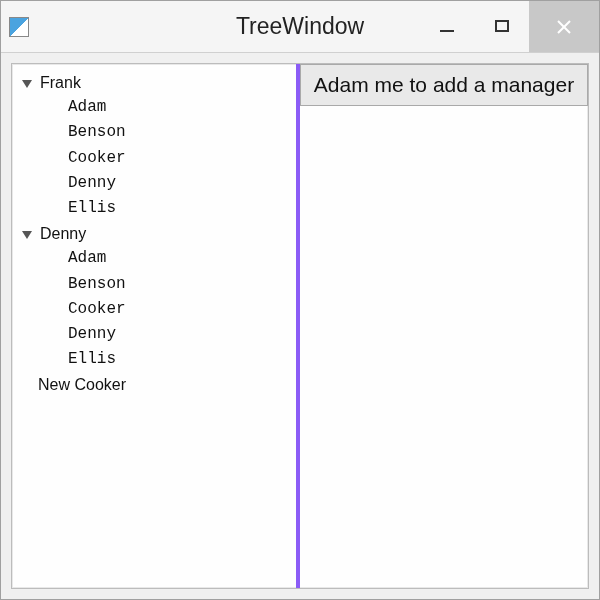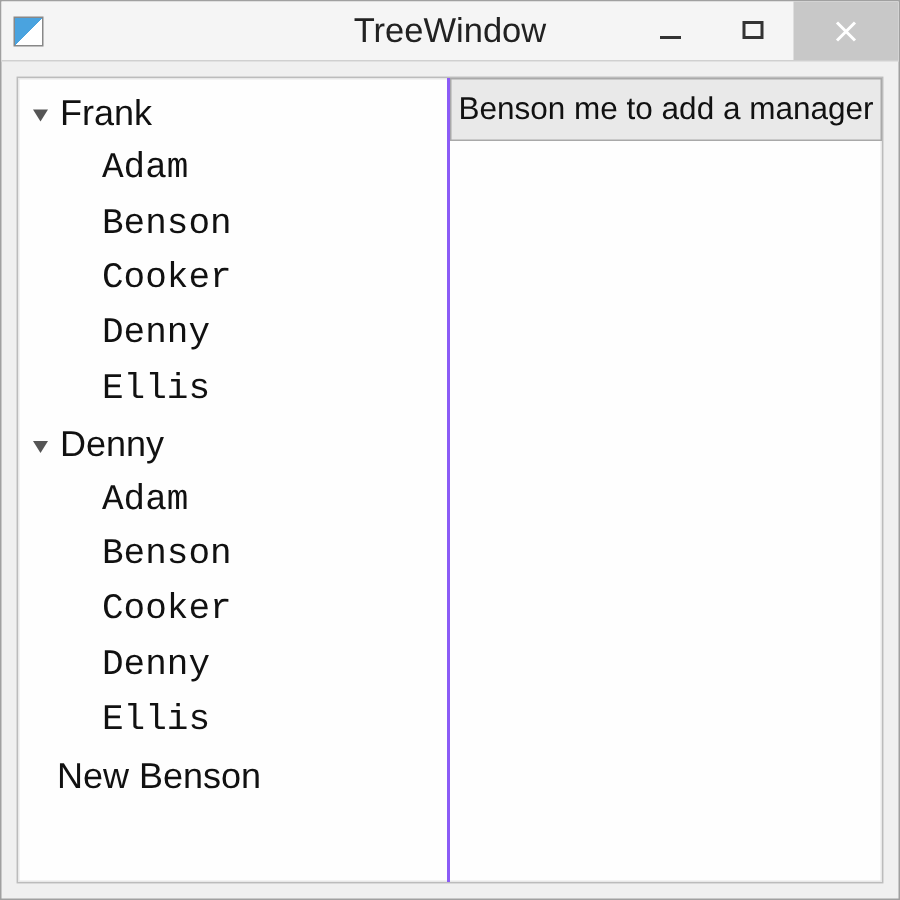--- a/index.html
+++ b/index.html
@@ -12,21 +12,21 @@
     }
     .window {
       width: 600px;
       height: 600px;
       background: #f0f0f0;
       border: 1px solid #a0a0a0;
       display: flex;
       flex-direction: column;
     }
     .titlebar {
-      height: 40px;
+      height: 52px;
       background: #f5f5f5;
       border-bottom: 1px solid #d0d0d0;
       display: flex;
       align-items: center;
       position: relative;
     }
     .app-icon {
       width: 20px;
       height: 20px;
       margin-left: 8px;
@@ -62,23 +62,23 @@
     .client-area {
       flex: 1;
       display: flex;
       background: #fefefe;
       margin: 10px;
       border: 1px solid #bcbcbc;
       box-shadow: inset 0 0 0 1px #e8e8e8;
     }
     .tree-panel {
       width: 50%;
-      border-right: 2px solid #8b5cf6;
+      border-right: 4px solid #8b5cf6;
       padding: 6px 4px;
-      font-size: 24px;
+      font-size: 16px;
       color: #111;
       line-height: 1.45;
     }
     .tree-item {
       display: flex;
       align-items: center;
       padding: 1px 6px;
       cursor: default;
     }
     .tree-item.child { padding-left: 52px; font-family: Liberation Mono, monospace; }
@@ -181,21 +181,21 @@
           <span>Cooker</span>
         </div>
       <div class="tree-item child">
           <span>Denny</span>
         </div>
       <div class="tree-item child">
           <span>Ellis</span>
         </div>
 
       <div class="tree-item root">
-        <span>New Benson</span>
+        <span>New Cooker</span>
       </div>
     </div>
 
     <div class="right-panel">
-      <button class="add-btn">Benson me to add a manager</button>
+      <button class="add-btn">Adam me to add a manager</button>
     </div>
   </div>
 </div>
 
 </body></html>

